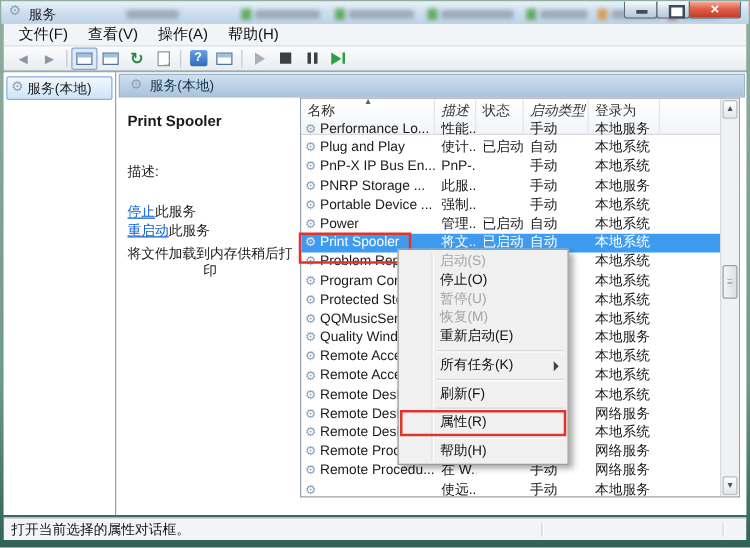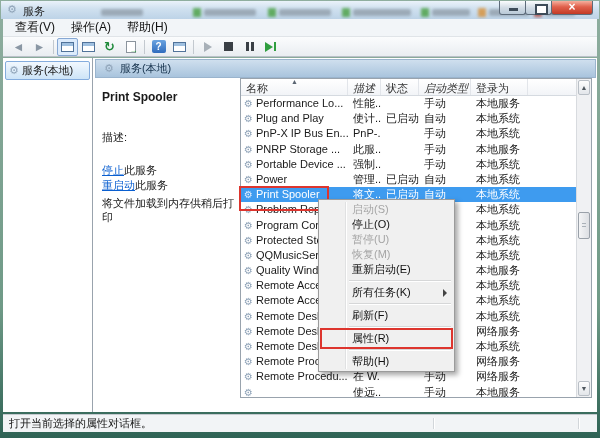--- a/index.html
+++ b/index.html
@@ -60,26 +60,26 @@
   #rightpane { position:absolute; left:91px; right:0; top:0; bottom:0; background:#fff; }
   #pane-header { position:absolute; left:1px; right:1px; top:1px; height:19px;
     background:linear-gradient(180deg,#cfdfee,#a9c4dd); border:1px solid #9ab4cd;
     display:flex; align-items:center; padding-left:8px; gap:6px; font-size:11px; color:#16324c; }
 
   #info-pane { position:absolute; left:2px; top:24px; width:143px; bottom:16px; overflow:hidden; padding-left:6px; }
   #svc-title { font-weight:bold; font-size:12px; margin-top:8px; }
   #svc-links { margin-top:18px; line-height:15px; }
   .link { color:#0a5fd0; text-decoration:underline; }
   #svc-desc-label { margin-top:26px; }
-  #svc-desc { margin-top:3px; line-height:14px; width:132px; }
+  #svc-desc { margin-top:3px; line-height:14px; width:132px;text-align:center; }
 
   
   #list { position:absolute; left:146px; top:20px; width:352px; height:320px;
     border:1px solid #99a3ad; background:#fff; overflow:hidden; }
-  #list-header { position:absolute; left:0; top:0; right:15px; height:17px;
+  #list-header { position:absolute; left:0; top:0; right:15px; height:29px;
     background:linear-gradient(180deg,#ffffff,#f2f4f7); border-bottom:1px solid #d5dae0; display:flex; }
   .hcell { font-size:11px; color:#333; padding:2px 0 0 5px; border-right:1px solid #e2e5ea;
     overflow:hidden; white-space:nowrap; position:relative; }
   .hcell:nth-child(1){width:107px;} .hcell:nth-child(2){width:33px;font-style:italic;} .hcell:nth-child(3){width:38px;}
   .hcell:nth-child(4){width:52px;font-style:italic;} .hcell:nth-child(5){width:57px;} .hcell:nth-child(6){width:22px;border-right:none;flex:1;}
   #sort-arrow { position:absolute; left:50px; top:-1px; font-size:7px; color:#5a6572; }
   #rows { position:absolute; left:0; top:17px; right:15px; bottom:0; overflow:hidden; }
   .row { display:flex; height:15.2px; line-height:15.2px; white-space:nowrap; }
   .cell { overflow:hidden; padding-left:5px; font-size:11px; }
   .c-name{width:107px; display:flex; align-items:center; gap:3px; padding-left:3px;}
@@ -130,20 +130,21 @@
     <span id="title-text">服务</span>
     <span id="wm-container"><span class="wm" style="left: 100px;"><span class="wm-blob" style="width: 42px;"></span></span><span class="wm" style="left: 192px;"><span class="wm-ico" style="background: rgb(63, 156, 53);"></span><span class="wm-blob" style="width: 52px;"></span></span><span class="wm" style="left: 267px;"><span class="wm-ico" style="background: rgb(63, 156, 53);"></span><span class="wm-blob" style="width: 52px;"></span></span><span class="wm" style="left: 341px;"><span class="wm-ico" style="background: rgb(63, 156, 53);"></span><span class="wm-blob" style="width: 58px;"></span></span><span class="wm" style="left: 420px;"><span class="wm-ico" style="background: rgb(63, 156, 53);"></span><span class="wm-blob" style="width: 38px;"></span></span><span class="wm" style="left: 477px;"><span class="wm-ico" style="background: rgb(217, 139, 43);"></span><span class="wm-blob" style="width: 40px;"></span></span><span class="wm" style="left: 533px;"><span class="wm-ico" style="background: rgb(176, 58, 46);"></span><span class="wm-blob" style="width: 30px;"></span></span></span>
     <div id="winbtns">
       <div class="wbtn min"></div>
       <div class="wbtn max"></div>
       <div class="wbtn close"></div>
     </div>
   </div>
 
   <div id="menubar">
+      <span class="menu-top-item">文件(F)</span>
       <span class="menu-top-item">查看(V)</span>
       <span class="menu-top-item">操作(A)</span>
       <span class="menu-top-item">帮助(H)</span>
     </div>
 
   <div id="toolbar">
       <span class="tbi">
         <span class="arrow-glyph">◄</span>
       </span>
       <span class="tbi">

